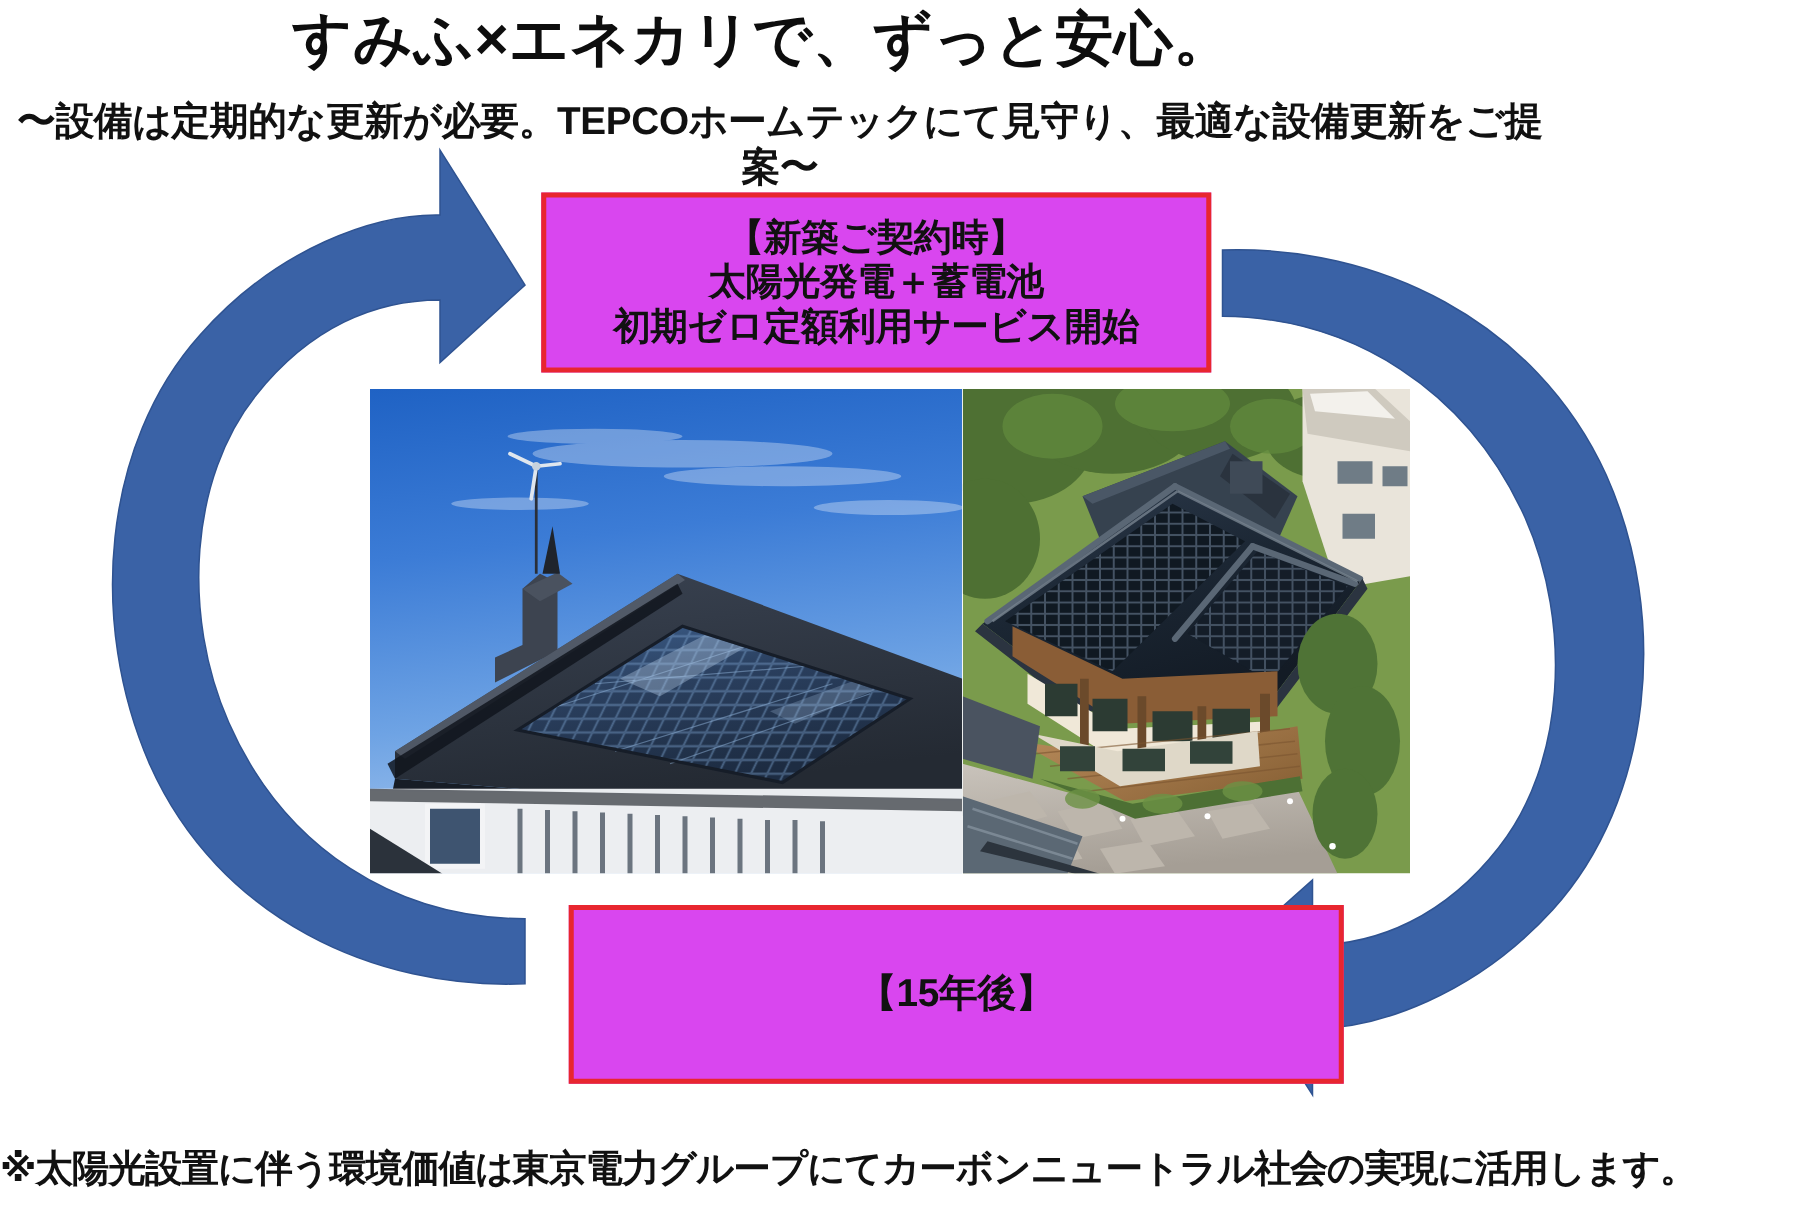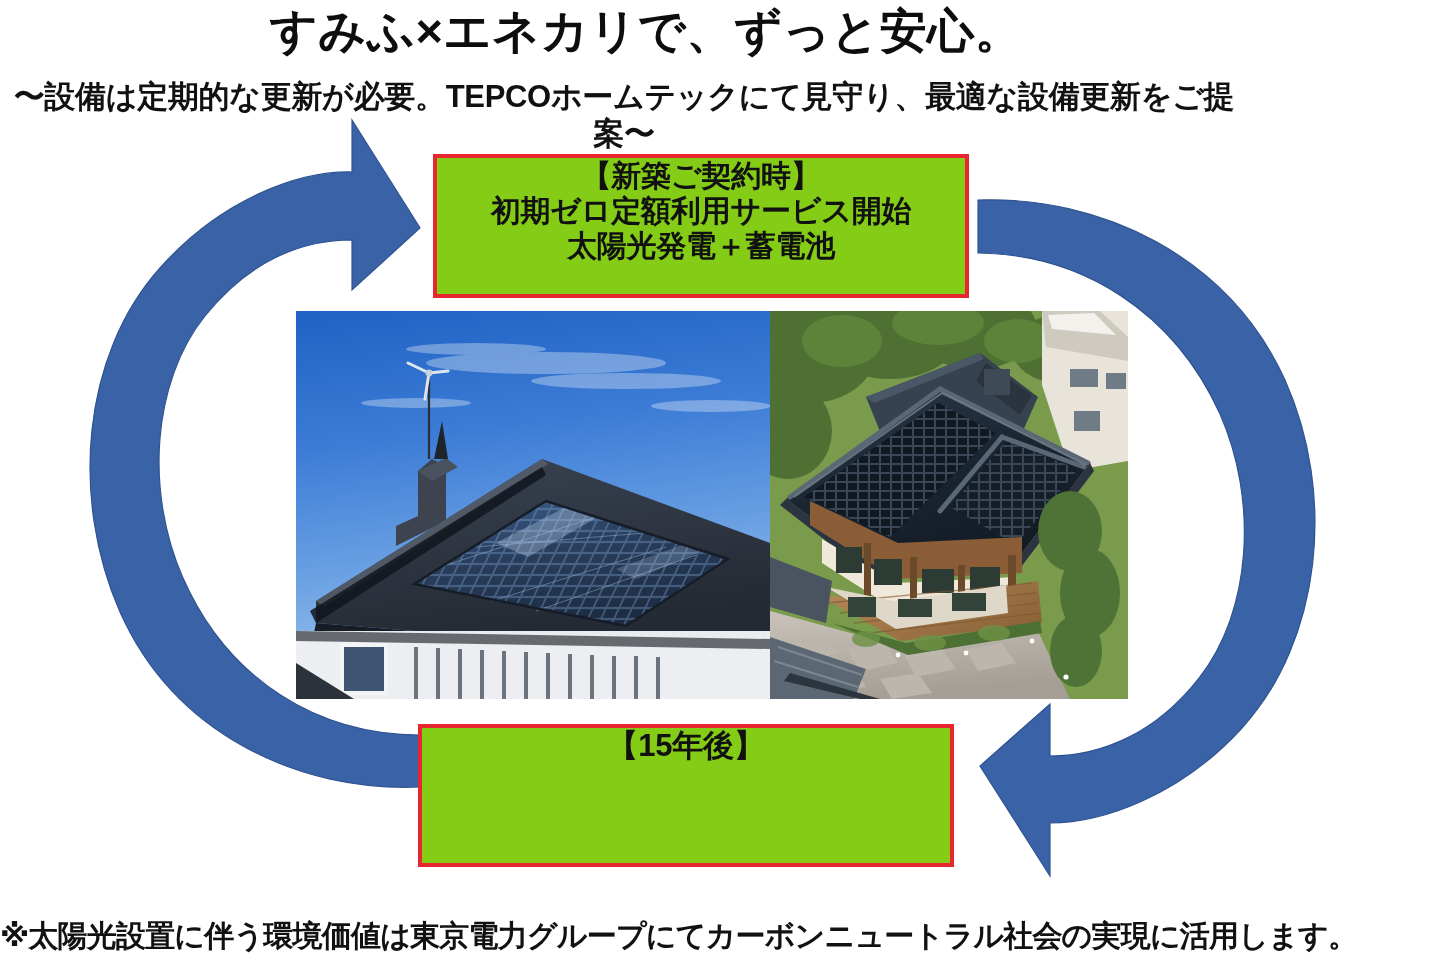--- a/index.html
+++ b/index.html
@@ -22,21 +22,20 @@
     position: absolute;
     top: 4px;
     left: 0;
     width: 1220px;
     text-align: center;
     font-size: 47px;
     font-weight: 700;
     letter-spacing: 0.5px;
     line-height: 1.15;
     color: #0d0d0d;
-    margin-left: 36px;
   }
   .subtitle {
     position: absolute;
     top: 78px;
     left: 0;
     width: 1248px;
     text-align: center;
     font-size: 31px;
     font-weight: 700;
     letter-spacing: -0.3px;
@@ -65,45 +64,46 @@
     width: 1440px;
     height: 976px;
     pointer-events: none;
   }
 
   
   .callout {
     position: absolute;
     box-sizing: border-box;
     border: 4px solid #e8262f;
-    background: #84cc16;
+    background: #d946ef;
     display: flex;
     flex-direction: column;
     align-items: center;
+    justify-content: center;
     z-index: 5;
   }
   .callout .line {
     font-weight: 700;
     color: #111111;
     letter-spacing: -0.2px;
     line-height: 1.17;
     white-space: nowrap;
   }
   #callout-top {
     left: 433px;
     top: 154px;
     width: 536px;
     height: 144px;
   }
   #callout-top .line { font-size: 30px; }
 
   #callout-bottom {
-    left: 418px;
+    left: 455px;
     top: 724px;
-    width: 536px;
+    width: 620px;
     height: 143px;
   }
   #callout-bottom .line { font-size: 31px; }
 
   
   .photo-row {
     position: absolute;
     left: 296px;
     top: 311px;
     width: 832px;
@@ -427,21 +427,21 @@
         <circle cx="196" cy="342" r="2.4"></circle>
         <circle cx="262" cy="330" r="2.4"></circle>
         <circle cx="296" cy="366" r="2.6"></circle>
       </g>
     </svg>
   </div>
 </div>
 
 <div class="callout" id="callout-top">
   <div class="line">【新築ご契約時】</div>
+  <div class="line">太陽光発電＋蓄電池</div>
   <div class="line">初期ゼロ定額利用サービス開始</div>
-  <div class="line">太陽光発電＋蓄電池</div>
 </div>
 
 <div class="callout" id="callout-bottom">
   <div class="line">【15年後】</div>
 </div>
 
 <div class="footnote">※太陽光設置に伴う環境価値は東京電力グループにてカーボンニュートラル社会の実現に活用します。</div>
 
 </body></html>

